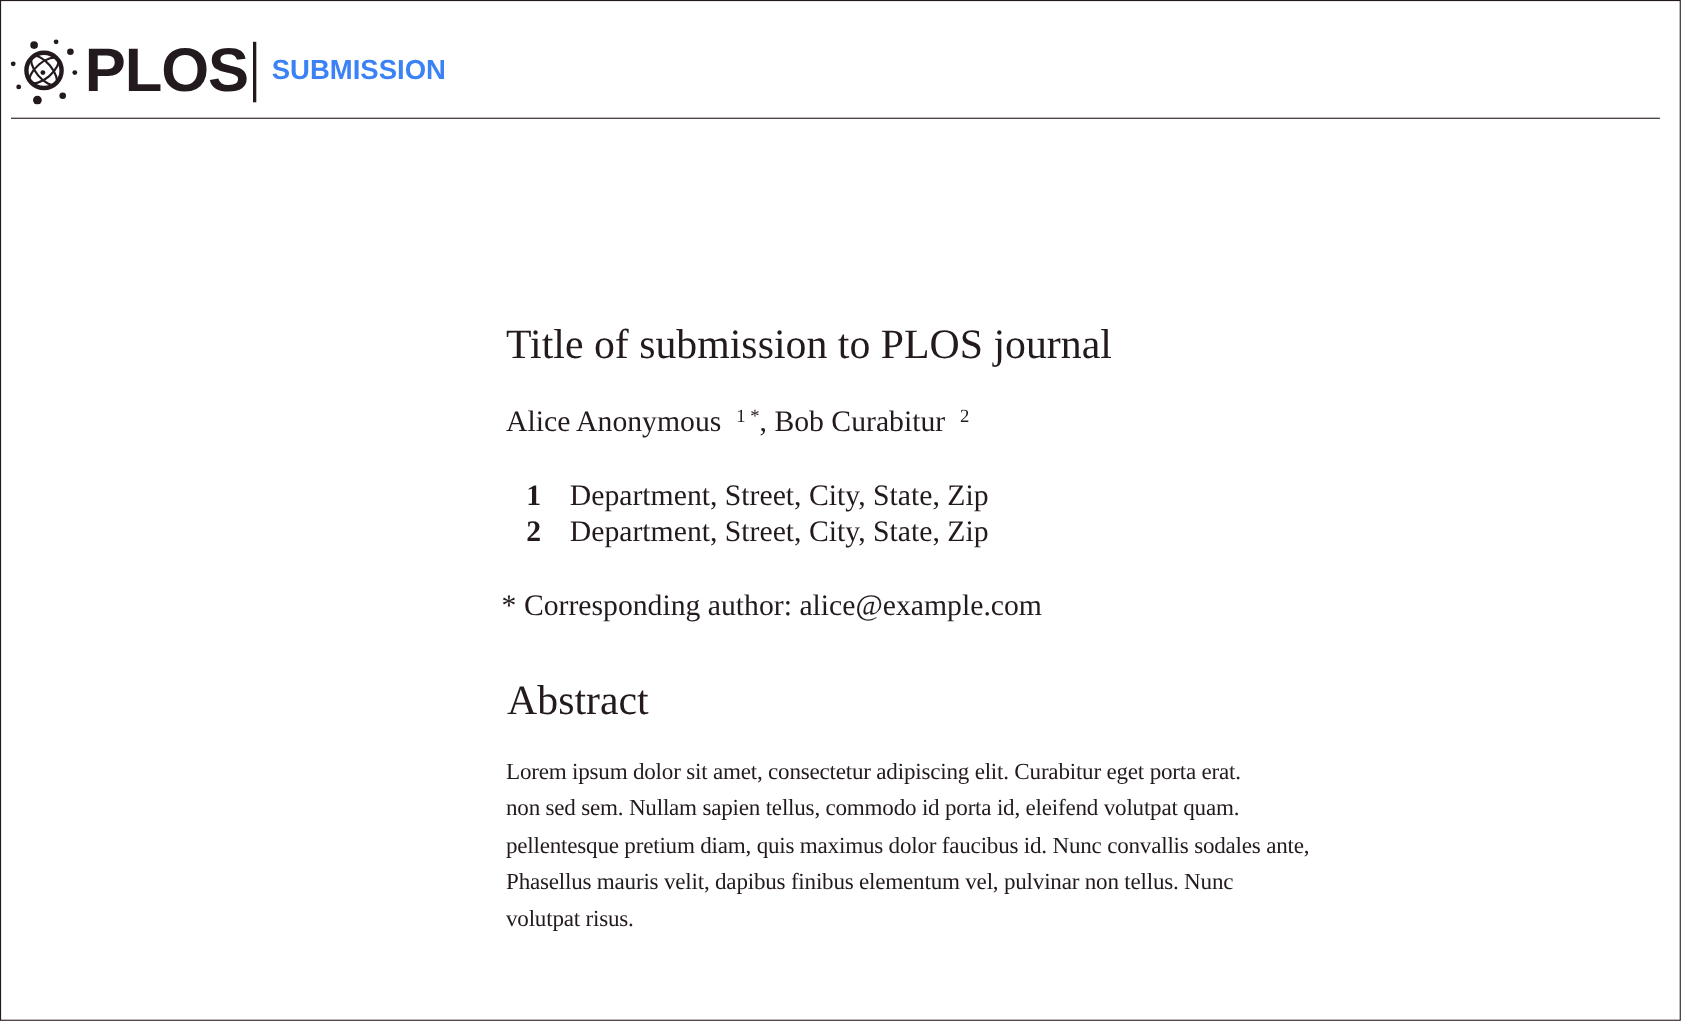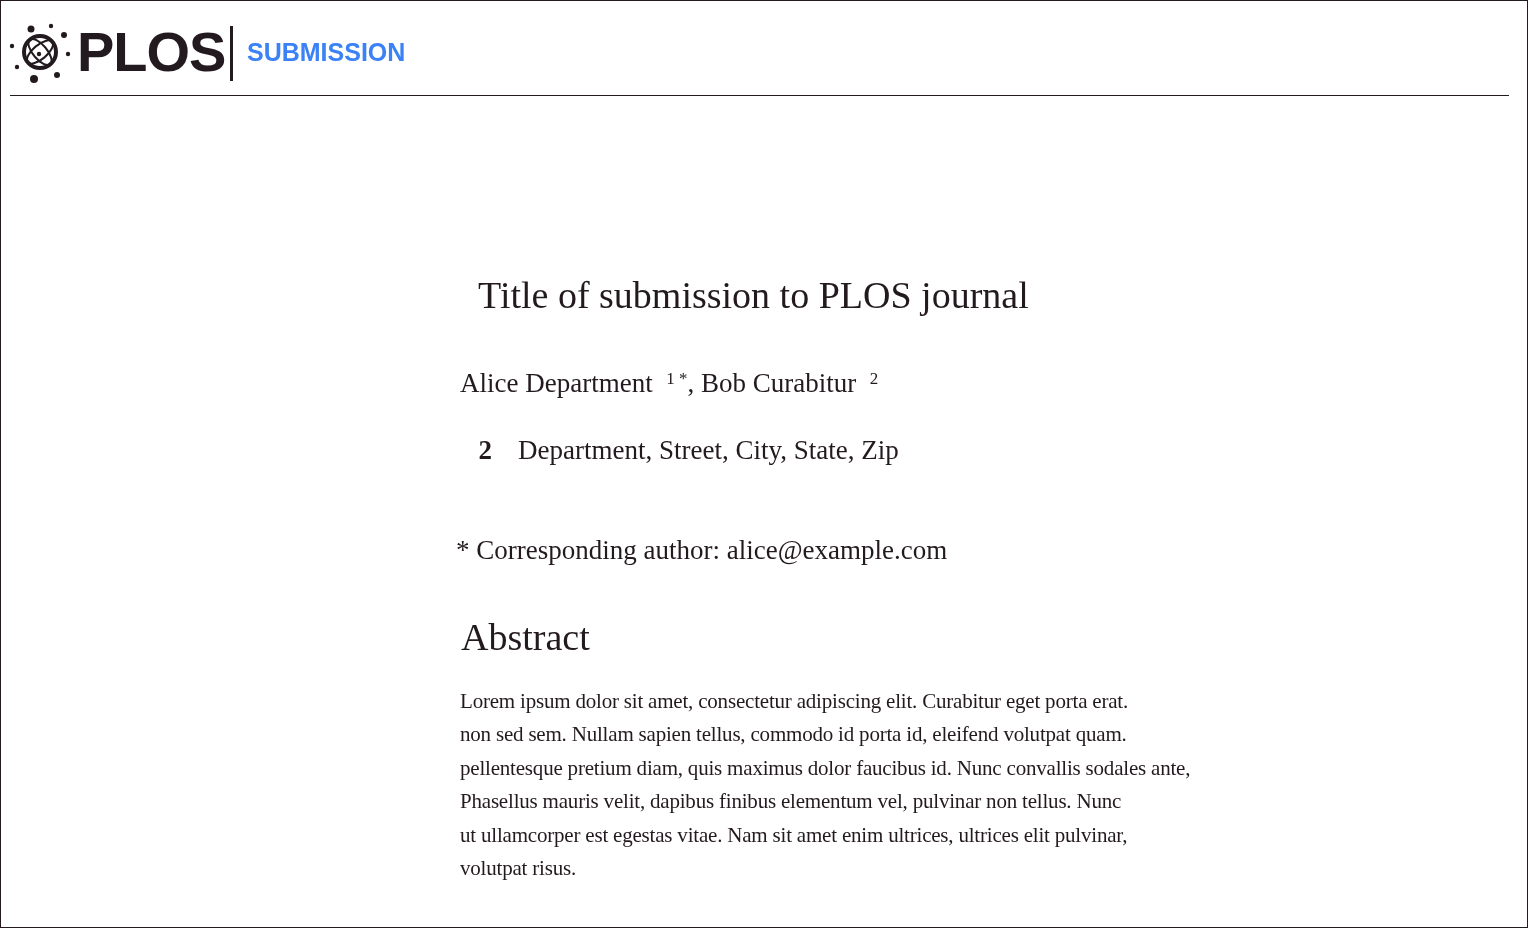--- a/index.html
+++ b/index.html
@@ -2,29 +2,29 @@
 <html><head>
 <meta charset="utf-8">
 <style>
   html, body { margin:0; padding:0; }
   body {
     width:1528px; height:928px; overflow:hidden; background:#fff;
     position:relative; box-sizing:border-box;
     border:1px solid #231a1f; color:#231a1f;
     font-family:"Liberation Serif", "DejaVu Serif", serif;
   }
-  .header { position:absolute; left:0; top:0; width:100%; height:70px; }
+  .header { position:absolute; left:0; top:12px; width:100%; height:70px; }
   .logo { position:absolute; left:8px; top:20px; width:62px; height:62px; }
   .brand { position:absolute; left:76px; top:20px; font-family:"Liberation Sans", sans-serif; font-weight:bold; font-size:56px; line-height:62px; letter-spacing:-1px; color:#231a1f; }
   .vbar { position:absolute; left:229px; top:25px; width:3px; height:55px; background:#231a1f; }
   .sub { position:absolute; left:246px; top:36px; font-family:"Liberation Sans", sans-serif; font-weight:bold; font-size:25px; line-height:30px; color:#3b82f6; }
   .hrule { position:absolute; left:9px; right:18px; top:94px; height:1px; background:#231a1f; }
 
   .content { position:absolute; left:459px; top:0; width:1060px; }
-  .title { position:absolute; top:271px; left:0; font-size:38px; line-height:46px; white-space:nowrap;margin-left:18px; }
+  .title { position:absolute; top:289px; left:0; font-size:38px; line-height:46px; white-space:nowrap; }
   .authors { position:absolute; top:366px; left:0; font-size:27px; line-height:32px; white-space:nowrap; }
   .authors sup { font-size:17px; position:relative; top:-4px; vertical-align:top; }
   .affs { position:absolute; top:433px; left:0; font-size:27px; line-height:33px; }
   .aff-row { white-space:nowrap; }
   .aff-num { display:inline-block; width:22px; text-align:right; font-weight:bold; margin-left:10px; margin-right:26px; }
   .corr { position:absolute; top:533px; left:-4px; font-size:27px; line-height:32px; white-space:nowrap; }
   .abstract-h { position:absolute; top:613px; left:1px; font-size:38px; line-height:46px; font-weight:normal; }
   .abstract-p { position:absolute; top:684px; left:0; width:1056px; font-size:21px; line-height:33.4px; letter-spacing:-0.2px; }
 </style>
 </head>
@@ -50,36 +50,38 @@
   <div class="brand">PLOS</div>
   <div class="vbar"></div>
   <div class="sub">SUBMISSION</div>
   <div class="hrule"></div>
 </div>
 
 <div class="content">
   <div class="title">Title of submission to PLOS journal</div>
 
   <div class="authors">
-    <span>Alice Department</span>&nbsp;
+    <span>Alice Anonymous</span>&nbsp;
     <sup>1 *</sup><span>, </span><span>Bob Curabitur</span>&nbsp;
     <sup>2</sup>
   </div>
 
   <div class="affs">
+    <div class="aff-row">
+      <span class="aff-num">1</span><span>Department, Street, City, State, Zip</span>
+    </div>
     <div class="aff-row">
       <span class="aff-num">2</span><span>Department, Street, City, State, Zip</span>
     </div>
   </div>
 
   <div class="corr">* Corresponding author: alice@example.com</div>
 
   <div class="abstract-h">Abstract</div>
 
   <div class="abstract-p">
     <div>Lorem ipsum dolor sit amet, consectetur adipiscing elit. Curabitur eget porta erat.</div>
     <div>non sed sem. Nullam sapien tellus, commodo id porta id, eleifend volutpat quam.</div>
     <div>pellentesque pretium diam, quis maximus dolor faucibus id. Nunc convallis sodales ante,</div>
     <div>Phasellus mauris velit, dapibus finibus elementum vel, pulvinar non tellus. Nunc</div>
-    <div>ut ullamcorper est egestas vitae. Nam sit amet enim ultrices, ultrices elit pulvinar,</div>
     <div>volutpat risus.</div>
   </div>
 </div>
 
 </body></html>

